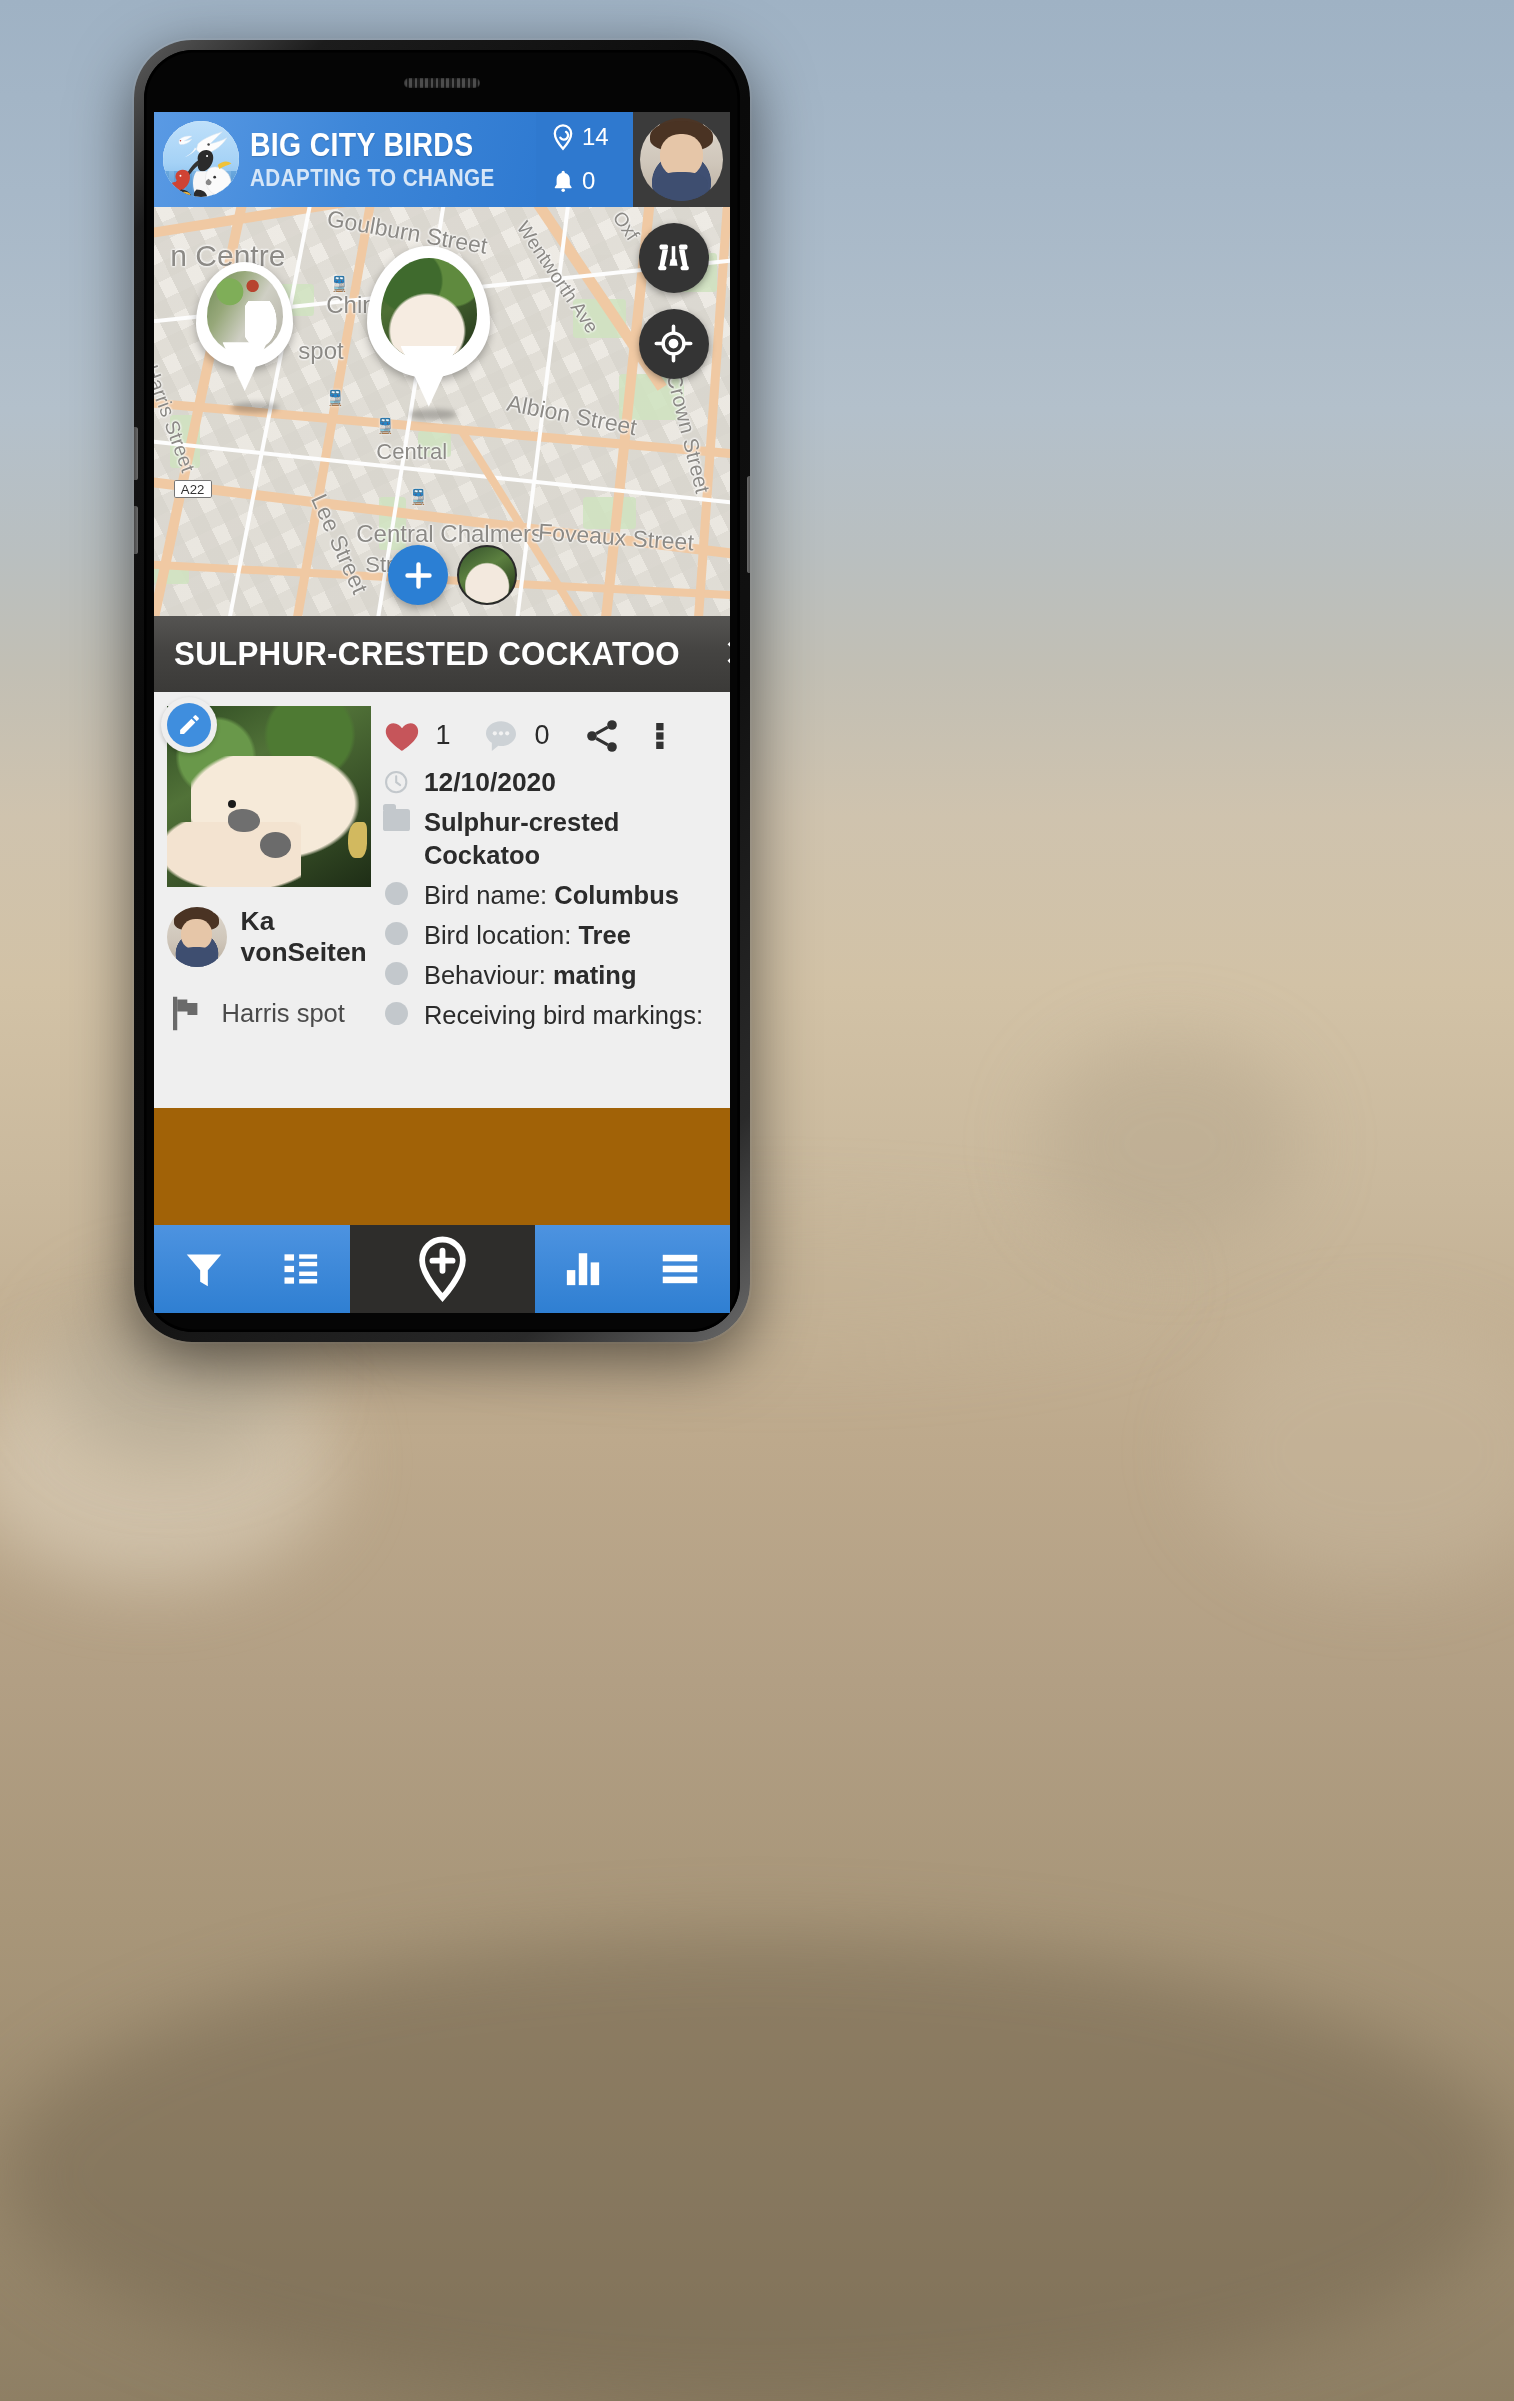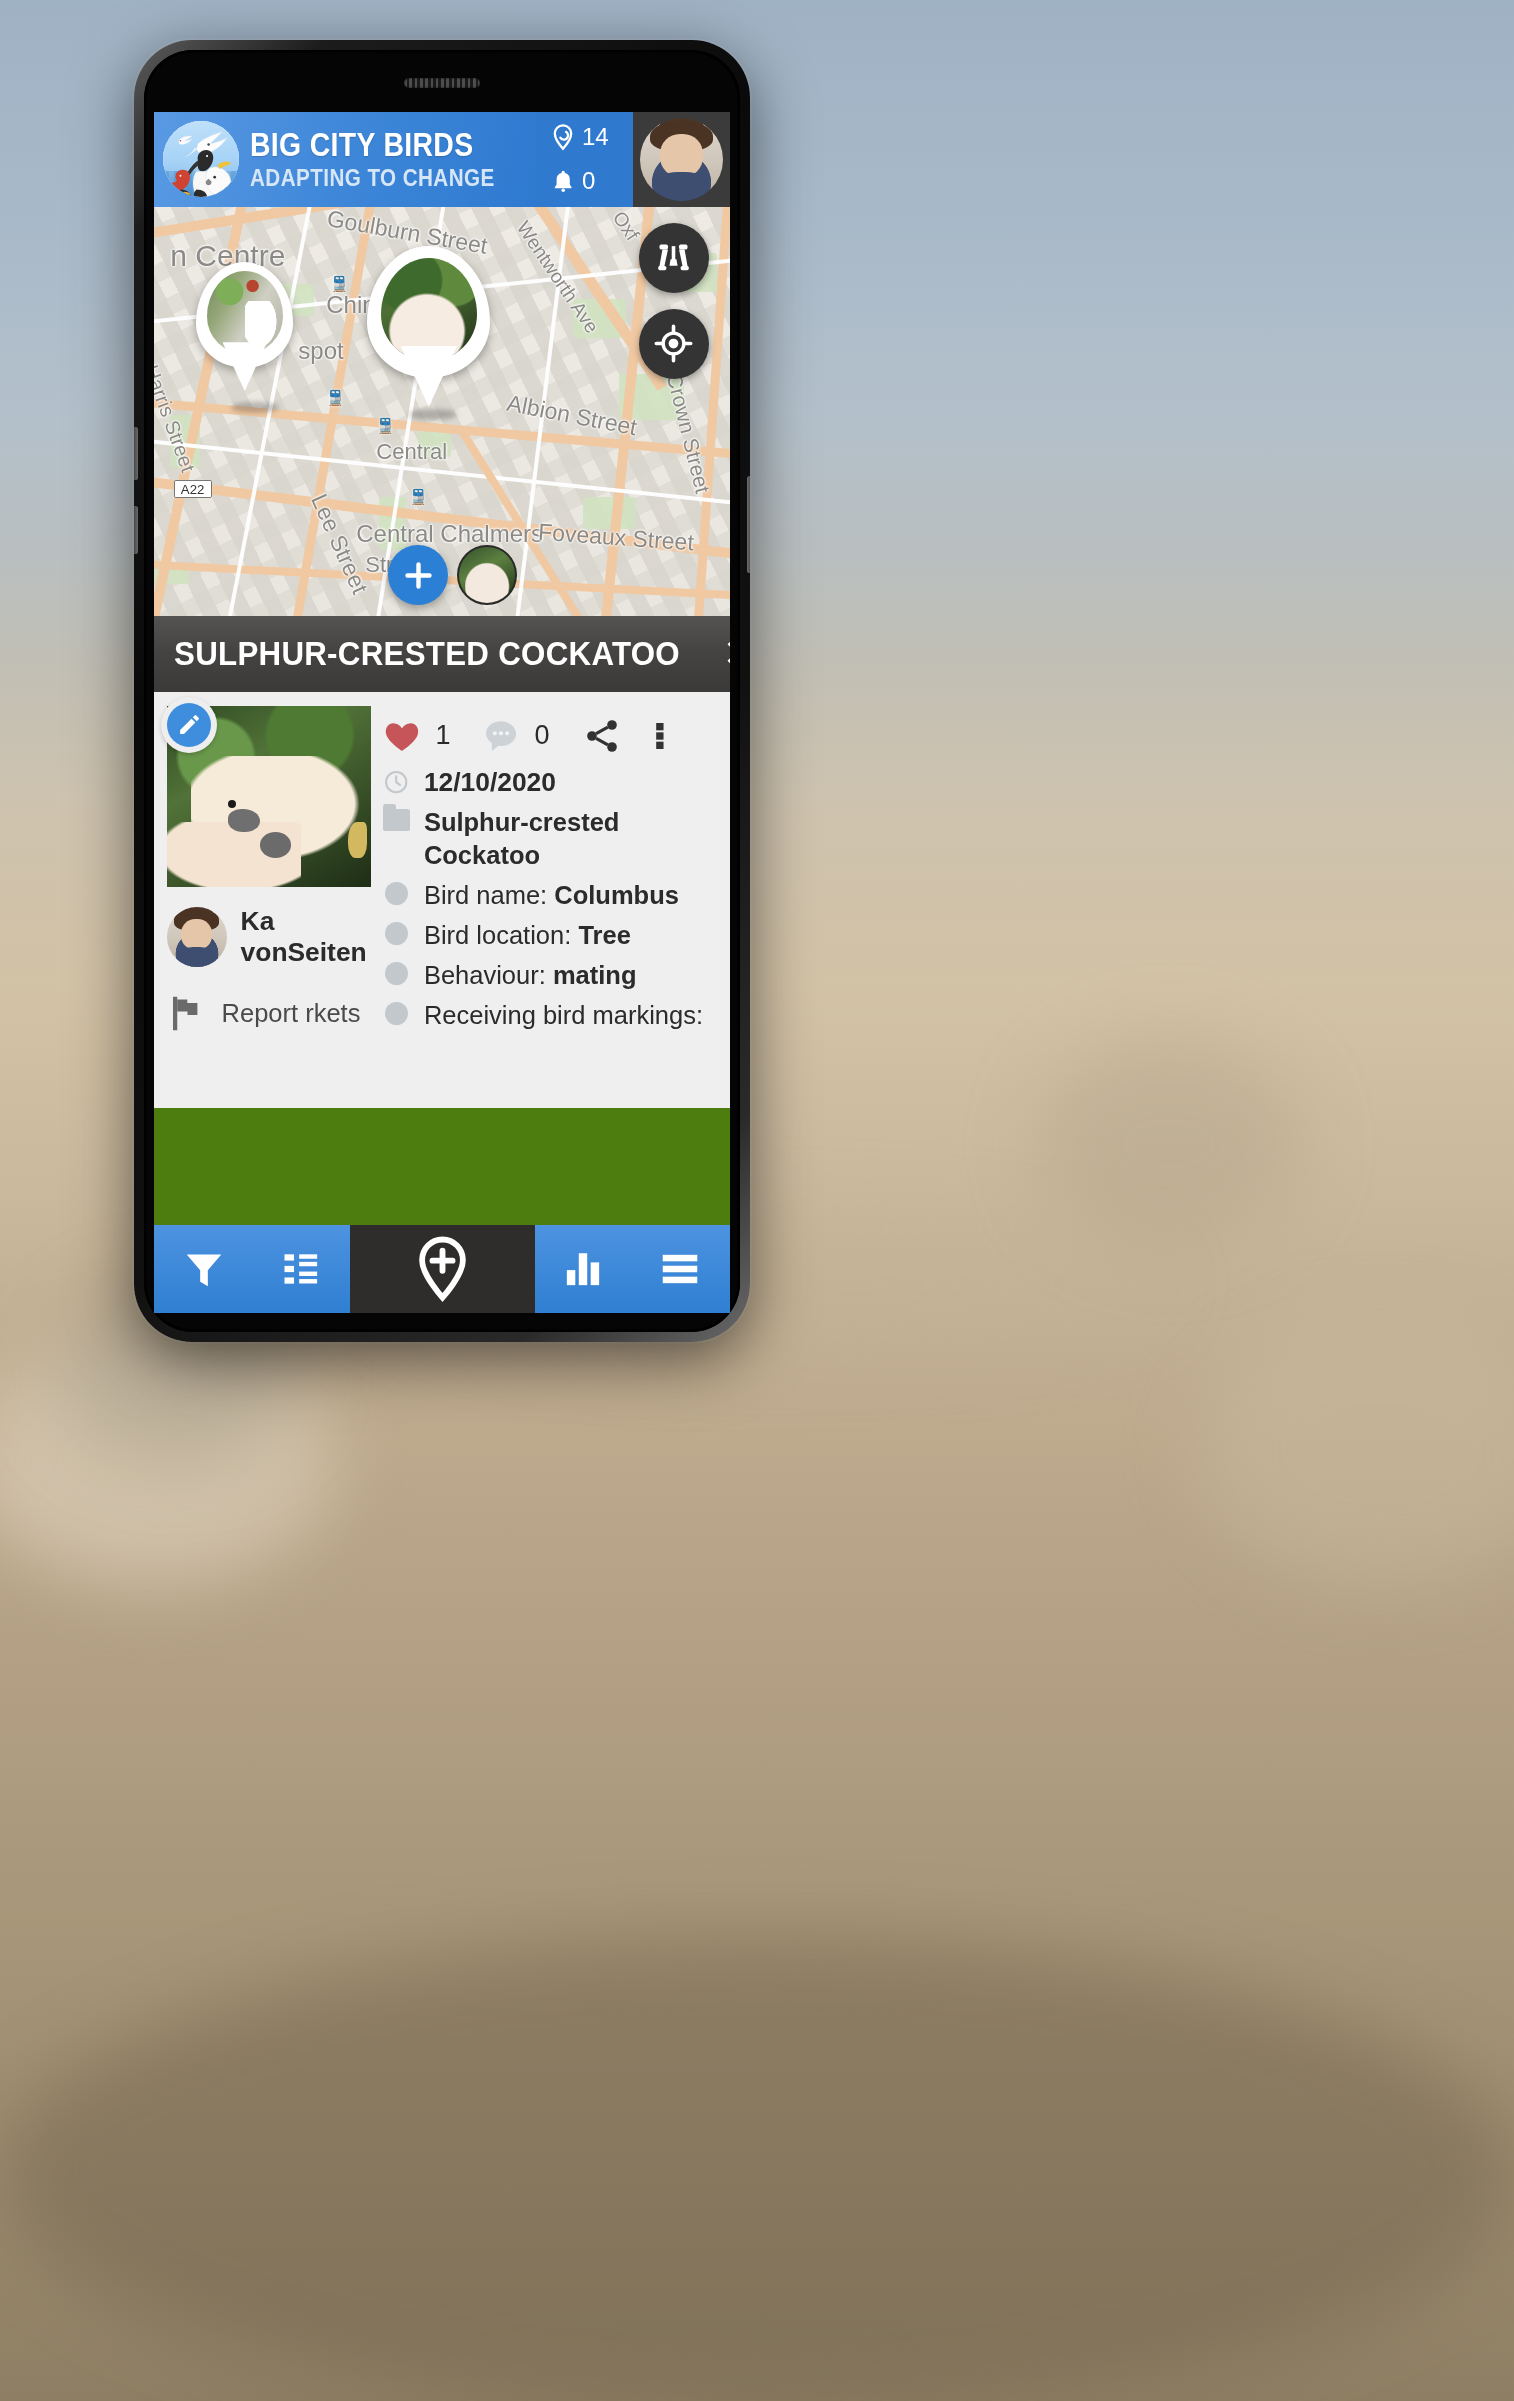--- a/index.html
+++ b/index.html
@@ -55,21 +55,21 @@
     position: absolute; left: 50%; transform: translateX(-50%);
     top: 28px; width: 76px; height: 10.6px; border-radius: 6.2px;
     background: repeating-linear-gradient(90deg,#4d4d4d 0 2.6px,#1a1a1a 2.6px 5.3px);
     box-shadow: inset 0 0 1.8px #000;
   }
 
   #screen {
     position: absolute;
     left: 10.6px; right: 10.6px;
     top: 62px; bottom: 19.4px;
-    background: #4d7c0f;
+    background: #a16207;
     overflow: hidden;
   }
 
   
   #appbar {
     position: relative;
     height: 95px;
     display: flex;
     background: #3d86d8;
   }
@@ -526,21 +526,21 @@
                 <div class="skin"></div>
             </div>
             <div id="user-name">Ka vonSeiten</div>
           </div>
 
           <div id="report-row">
             <svg width="39" height="39" viewBox="0 0 24 24">
               <path d="M5 3v18" stroke="#6a6a6a" stroke-width="2.6" stroke-linecap="square"></path>
               <path d="M6.3 3.4h6.2v2.1h6.2v7.4H12.6V10.8H6.3z" fill="#6a6a6a"></path>
             </svg>
-            <div id="report-label">Report rkets</div>
+            <div id="report-label">Harris spot</div>
           </div>
         </div>
 
         <div id="rightcol">
           <div class="actions">
             <div class="act">
               <svg width="40" height="40" viewBox="0 0 24 24">
                 <path d="M12 21s-7.6-4.8-9.3-9.4C1.4 8 3.3 4.4 6.9 4.4c2.2 0 3.9 1.3 5.1 3 1.2-1.7 2.9-3 5.1-3 3.6 0 5.5 3.6 4.2 7.2C19.6 16.2 12 21 12 21z" fill="#c6555a"></path>
               </svg>
               <span class="count">1</span>

